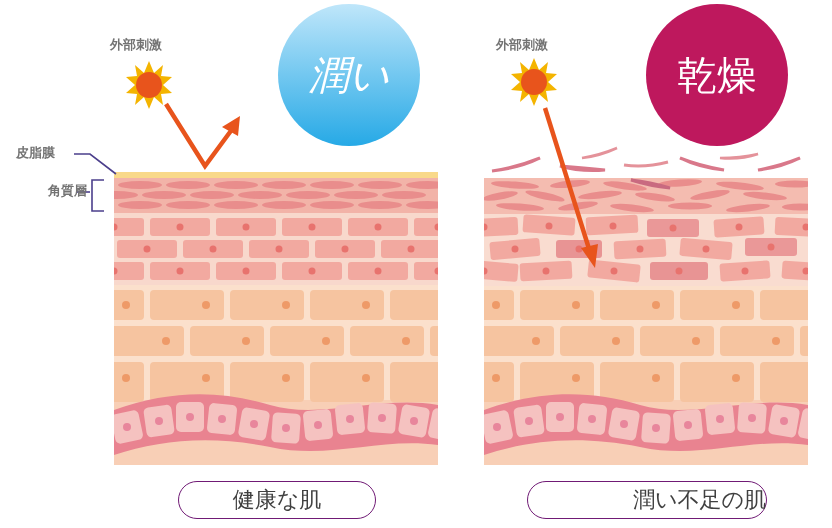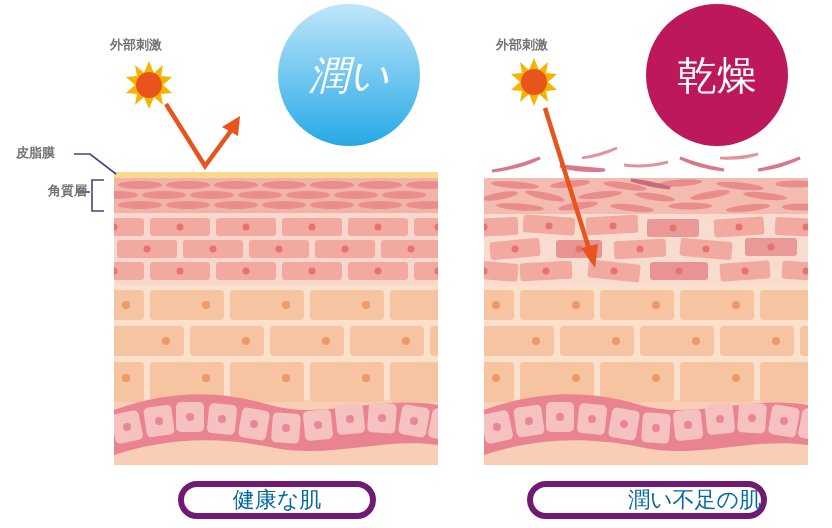--- a/index.html
+++ b/index.html
@@ -1,20 +1,20 @@
 <!DOCTYPE html>
 <html><head>
 <meta charset="utf-8">
 <style>
   html, body { margin:0; padding:0; background:#ffffff; }
   body { width:832px; height:528px; position:relative; overflow:hidden; font-family:"DejaVu Sans", sans-serif; }
   svg { position:absolute; left:0; top:0; }
   .lbl { position:absolute; color:#737373; font-size:13px; white-space:nowrap;font-weight:bold; }
   .badge { position:absolute; display:flex; align-items:center; justify-content:center; border-radius:50%; color:#fff; font-size:40px; }
-  .pill { position:absolute; height:38px; border:6px solid #701a75; border-radius:22px; box-sizing:border-box; display:flex; align-items:center; justify-content:center; color:#0369a1; font-size:22px; background:#fff; }
+  .pill { position:absolute; height:38px; border:1px solid #701a75; border-radius:22px; box-sizing:border-box; display:flex; align-items:center; justify-content:center; color:#404040; font-size:22px; background:#fff; }
 </style>
 </head>
 <body>
 
 <svg width="832" height="528" viewBox="0 0 832 528">
   <defs>
     <linearGradient id="gMoist" x1="0" y1="0" x2="0" y2="1">
       <stop offset="0" stop-color="#bfe6fa"></stop>
       <stop offset="1" stop-color="#26a9e6"></stop>
     </linearGradient>

